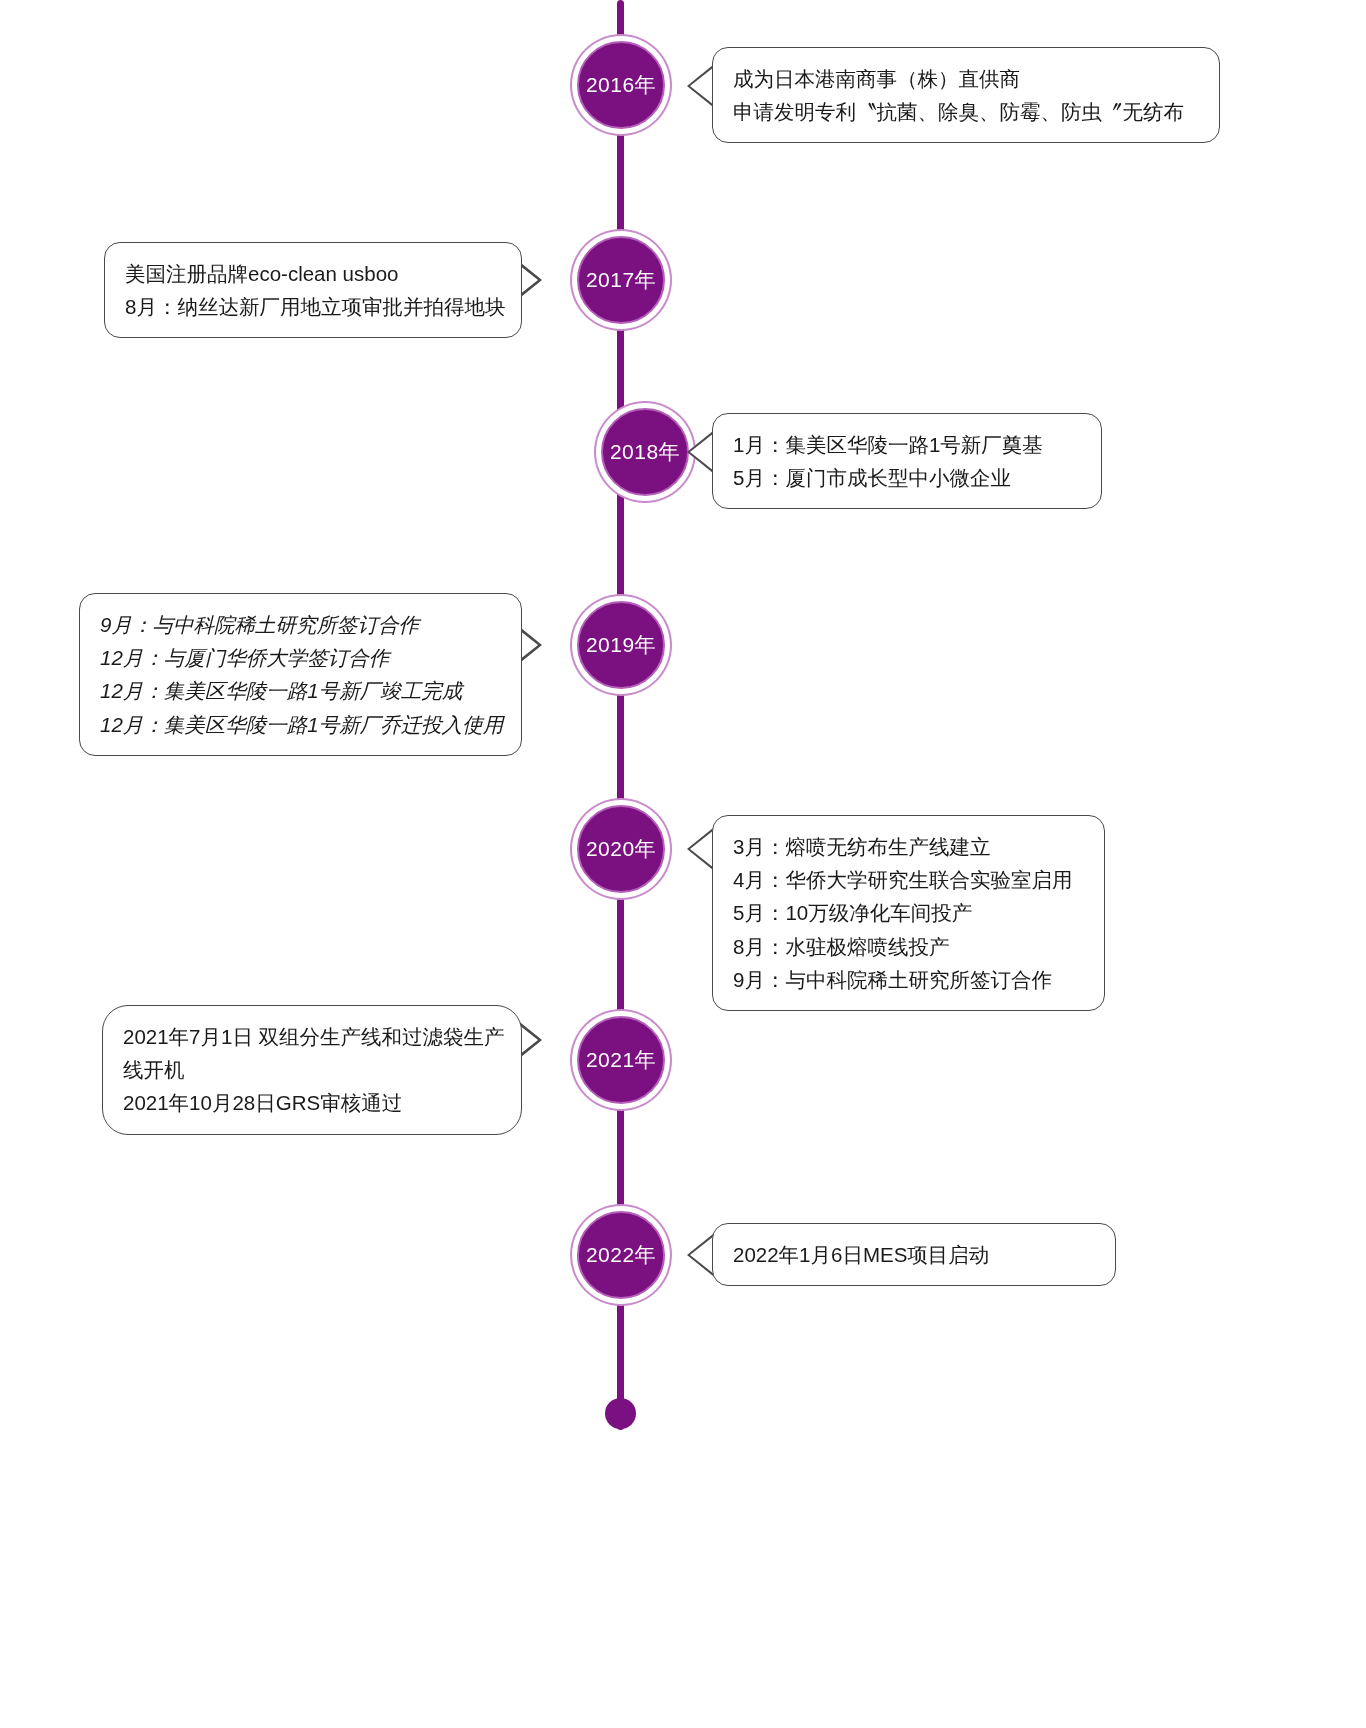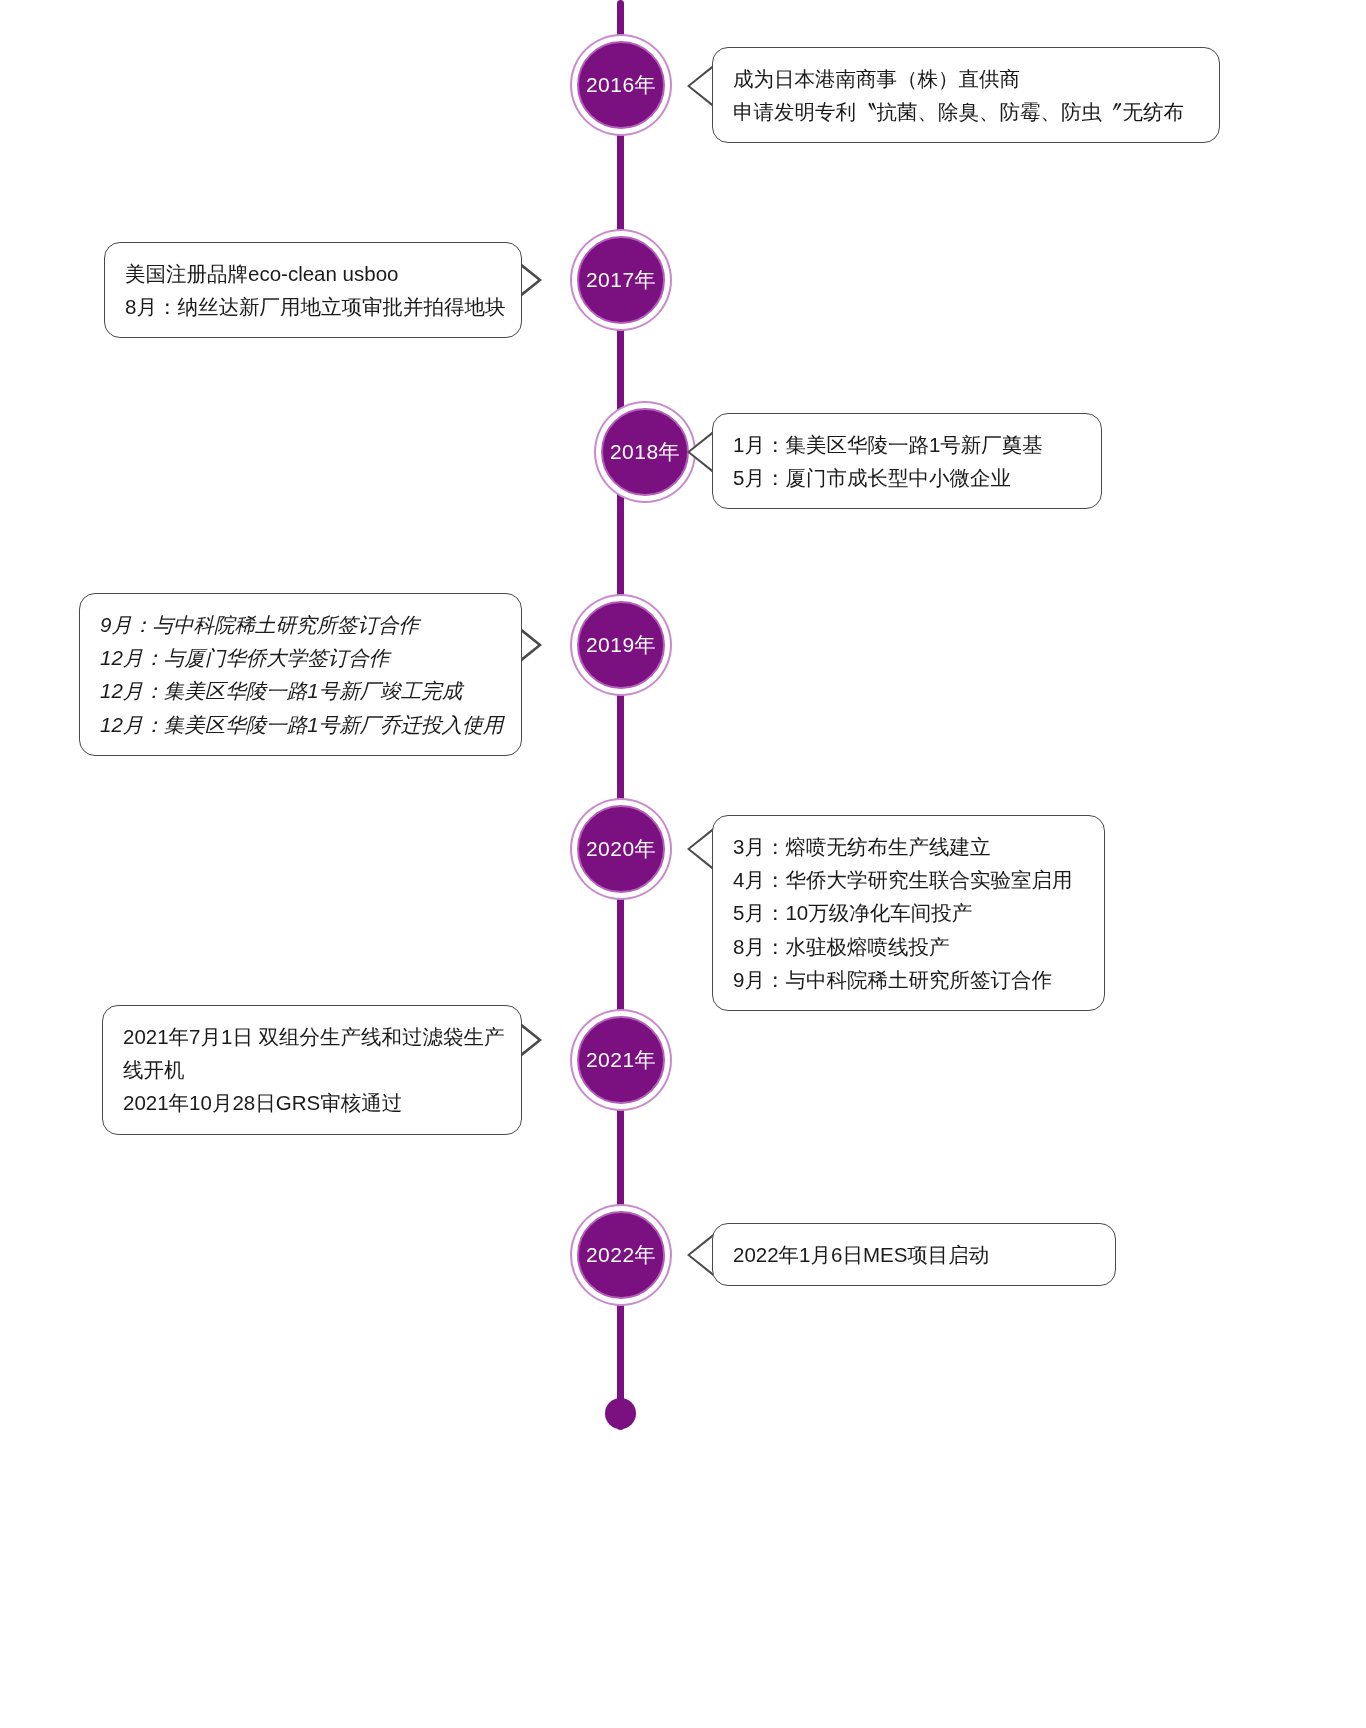--- a/index.html
+++ b/index.html
@@ -171,21 +171,21 @@
     <div class="line">5月：10万级净化车间投产</div>
     <div class="line">8月：水驻极熔喷线投产</div>
     <div class="line">9月：与中科院稀土研究所签订合作</div>
   </div>
 
   <div class="year-node" style="left:568px; top:1016px;">
     <span class="year-label">2021年</span>
   </div>
   <div class="tail tail-right-outer" style="left:507px; top:1019px;"></div>
   <div class="tail tail-right-inner" style="left:505px; top:1021px;"></div>
-  <div class="callout" style="left:93px; top:1005px; width:420px;">
+  <div class="callout" style="left:93px; top:1005px; width:420px;border-radius:26px;">
     <div class="line">2021年7月1日 双组分生产线和过滤袋生产</div>
     <div class="line">线开机</div>
     <div class="line">2021年10月28日GRS审核通过</div>
   </div>
 
   <div class="year-node" style="left:568px; top:1211px;">
     <span class="year-label">2022年</span>
   </div>
   <div class="tail tail-left-outer" style="left:678px; top:1234px;"></div>
   <div class="tail tail-left-inner" style="left:681px; top:1236px;"></div>

